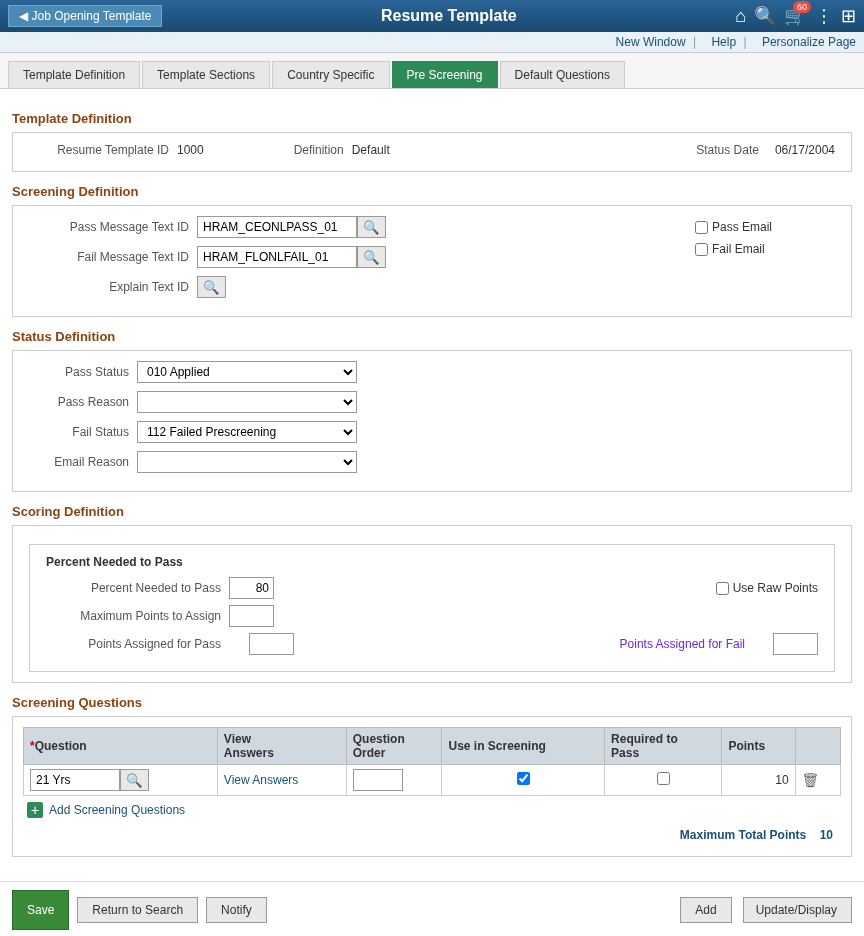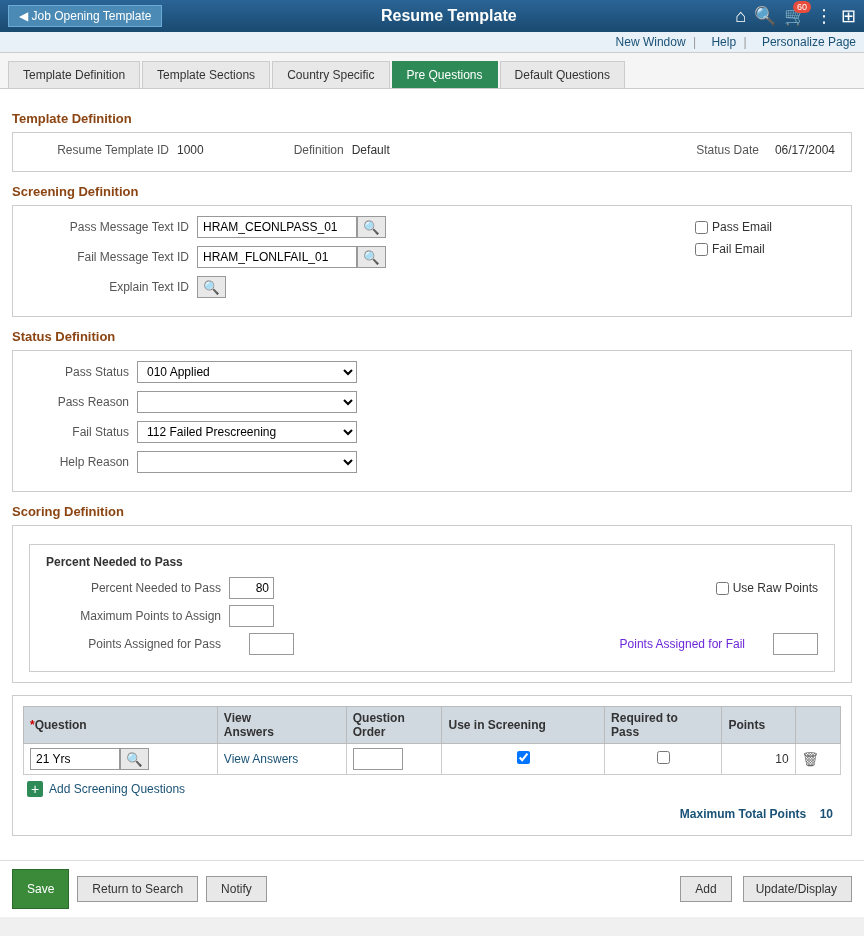--- a/index.html
+++ b/index.html
@@ -383,21 +383,21 @@
   <span>|</span>
   <a>Help</a>
   <span>|</span>
   <a>Personalize Page</a>
 </div>
 
 <div class="tabs">
   <div class="tab">Template Definition</div>
   <div class="tab">Template Sections</div>
   <div class="tab">Country Specific</div>
-  <div class="tab active">Pre Questions</div>
+  <div class="tab active">Pre Screening</div>
   <div class="tab">Default Questions</div>
 </div>
 
 <div class="main-content">
 
   <div class="section-title">Template Definition</div>
   <div class="template-def-box">
     <div class="top-row">
       <div class="left">
         <div class="row">
@@ -468,21 +468,21 @@
         <option value=""></option>
       </select>
     </div>
     <div class="form-row">
       <span class="form-label" style="width:100px">Fail Status</span>
       <select class="form-select">
         <option>112 Failed Prescreening</option>
       </select>
     </div>
     <div class="form-row">
-      <span class="form-label" style="width:100px">Help Reason</span>
+      <span class="form-label" style="width:100px">Email Reason</span>
       <select class="form-select">
         <option value=""></option>
       </select>
     </div>
   </div>
 
   <div class="section-title">Scoring Definition</div>
   <div class="scoring-def-box">
     <div class="percent-box">
       <div class="subtitle">Percent Needed to Pass</div>
@@ -503,20 +503,21 @@
       <div class="percent-row points-row">
         <span class="percent-label">Points Assigned for Pass</span>
         <input type="text" class="small-input" value="" style="">
         <span style="flex:1"></span>
         <span class="points-label">Points Assigned for Fail</span>
         <input type="text" class="small-input" style="margin-left: 8px;" value="">
       </div>
     </div>
   </div>
 
+  <div class="section-title">Screening Questions</div>
   <div class="screening-questions-box">
     <table class="questions-table">
       <thead>
         <tr>
           <th><span class="required-star">*</span>Question</th>
           <th>View<br>Answers</th>
           <th>Question<br>Order</th>
           <th>Use in Screening</th>
           <th>Required to<br>Pass</th>
           <th>Points</th>

